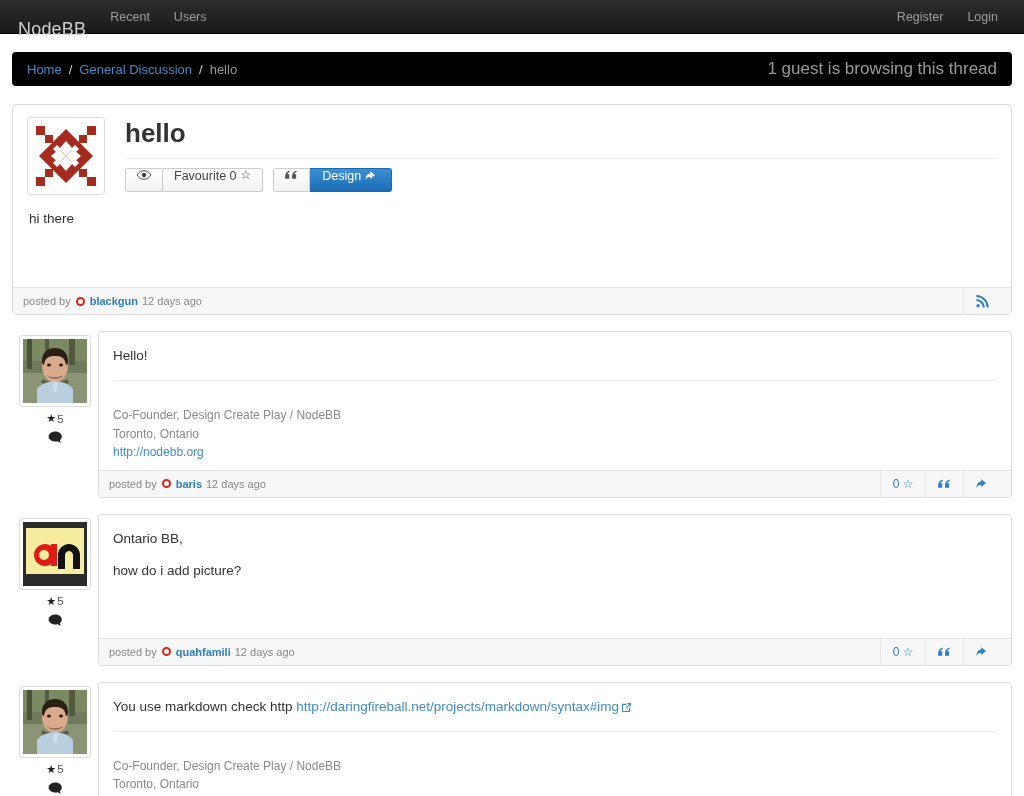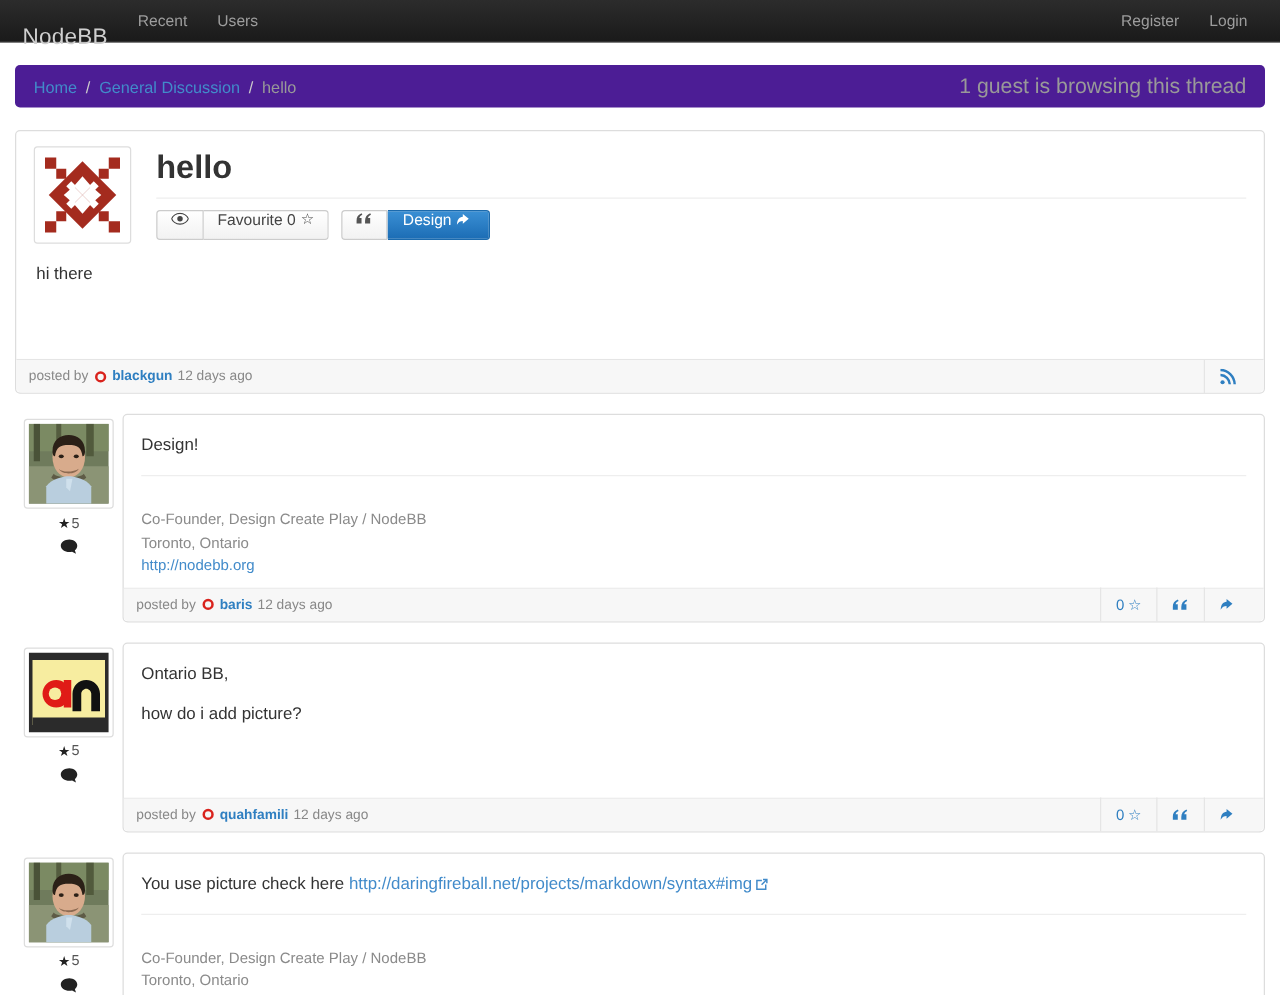--- a/index.html
+++ b/index.html
@@ -46,21 +46,21 @@
 
   
   .container {
     width: 1000px;
     margin: 0 auto;
     padding-top: 18px;
   }
 
   
   .breadcrumb {
-    background: #4c1d95;
+    background: #000000;
     border-radius: 4px;
     padding: 8px 15px;
     display: flex;
     align-items: center;
     font-size: 13px;
     height: 34px;
     margin-bottom: 18px;
   }
   .breadcrumb a { color: #428bca; text-decoration: none; }
   .breadcrumb .sep { color: #cccccc; padding: 0 7px; }
@@ -373,21 +373,21 @@
         <span>5</span>
       </div>
       <div class="chat-btn">
         <svg class="icon" width="15" height="13" viewBox="0 0 16 14">
           <path d="M8 0.6C3.9 0.6 0.6 3 0.6 6s3.3 5.4 7.4 5.4c0.8 0 1.6-0.1 2.3-0.3l3.4 1.9-1-3c1.3-1 2.1-2.4 2.1-4C14.8 3 11.6 0.6 8 0.6z" fill="#222"></path>
         </svg>
       </div>
     </div>
     <div class="reply-panel">
       <div class="reply-content">
-        <p>Design!</p>
+        <p>Hello!</p>
         <div class="sig">
           <div>Co-Founder, Design Create Play / NodeBB</div>
           <div>Toronto, Ontario</div>
           <a href="#">http://nodebb.org</a>
         </div>
       </div>
       <div class="post-footer">
         <span class="posted-by">
           <span>posted by</span>
           <span class="user-circle"></span>
@@ -500,21 +500,21 @@
         <span>5</span>
       </div>
       <div class="chat-btn">
         <svg class="icon" width="15" height="13" viewBox="0 0 16 14">
           <path d="M8 0.6C3.9 0.6 0.6 3 0.6 6s3.3 5.4 7.4 5.4c0.8 0 1.6-0.1 2.3-0.3l3.4 1.9-1-3c1.3-1 2.1-2.4 2.1-4C14.8 3 11.6 0.6 8 0.6z" fill="#222"></path>
         </svg>
       </div>
     </div>
     <div class="reply-panel">
       <div class="reply-content">
-        <p><span>You use picture check here </span><a class="inline-link" href="#">http://daringfireball.net/projects/markdown/syntax#img</a><span class="ext-icon"><svg class="icon" width="11" height="11" viewBox="0 0 12 12">
+        <p><span>You use markdown check http </span><a class="inline-link" href="#">http://daringfireball.net/projects/markdown/syntax#img</a><span class="ext-icon"><svg class="icon" width="11" height="11" viewBox="0 0 12 12">
                 <path d="M1 2h5v1.3H2.3v6.4h6.4V6H10v5H1V2z" fill="#428bca"></path>
                 <path d="M7 1h4v4h-1.3V3.2L6.2 6.8 5.3 5.9 8.8 2.3H7V1z" fill="#428bca"></path>
               </svg></span></p>
         <div class="sig">
           <div>Co-Founder, Design Create Play / NodeBB</div>
           <div>Toronto, Ontario</div>
           <a href="#">http://nodebb.org</a>
         </div>
       </div>
     </div>

